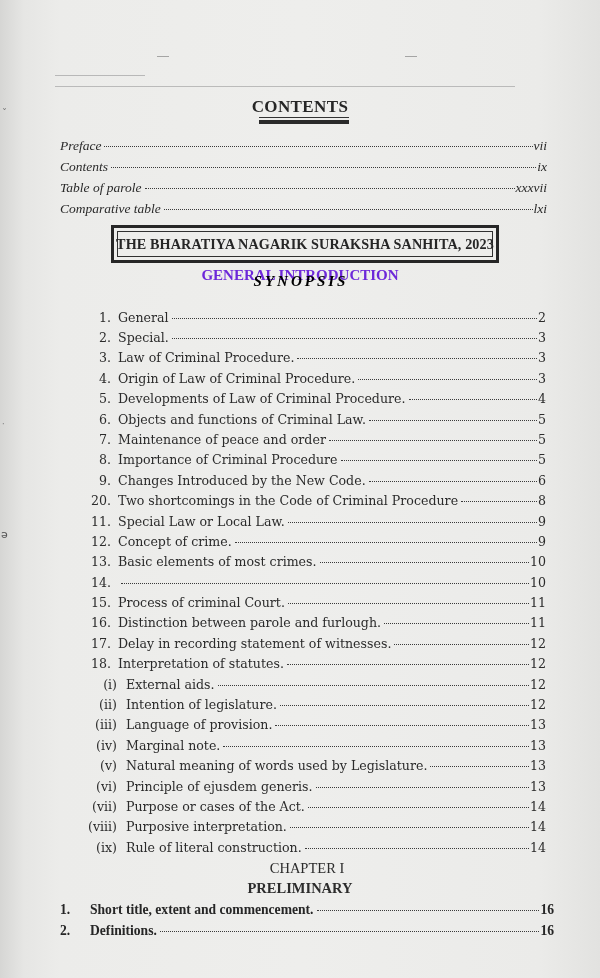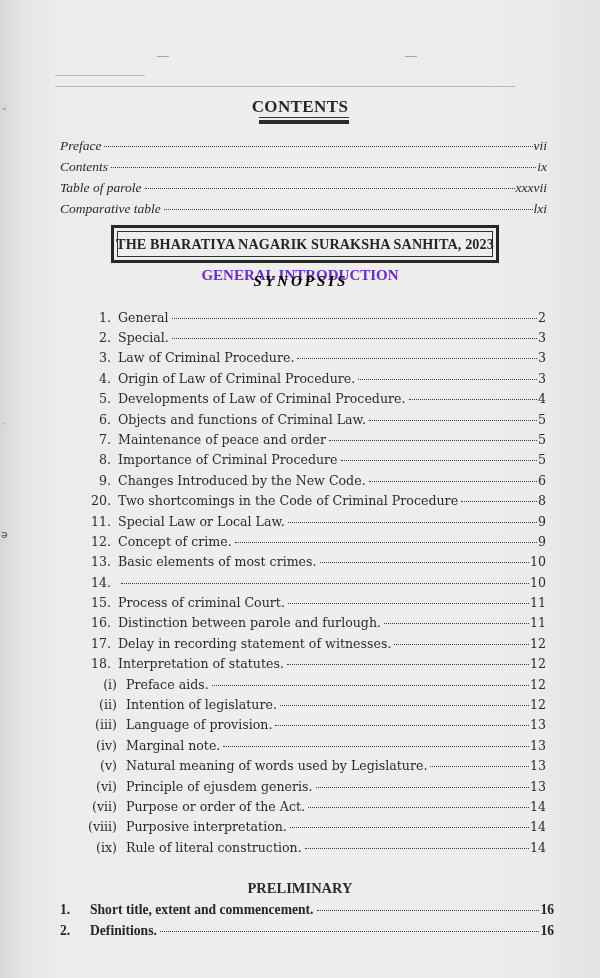--- a/index.html
+++ b/index.html
@@ -381,21 +381,21 @@
     </div>
     <div class="syn-row">
       <span class="num">18.</span>
       <span class="label">Interpretation of statutes.</span>
       <span class="leader"></span>
       <span class="page-no">12</span>
     </div>
 
     <div class="syn-row sub">
       <span class="num">(i)</span>
-      <span class="label">Preface aids.</span>
+      <span class="label">External aids.</span>
       <span class="leader"></span>
       <span class="page-no">12</span>
     </div>
     <div class="syn-row sub">
       <span class="num">(ii)</span>
       <span class="label">Intention of legislature.</span>
       <span class="leader"></span>
       <span class="page-no">12</span>
     </div>
     <div class="syn-row sub">
@@ -417,38 +417,39 @@
       <span class="page-no">13</span>
     </div>
     <div class="syn-row sub">
       <span class="num">(vi)</span>
       <span class="label">Principle of ejusdem generis.</span>
       <span class="leader"></span>
       <span class="page-no">13</span>
     </div>
     <div class="syn-row sub">
       <span class="num">(vii)</span>
-      <span class="label">Purpose or order of the Act.</span>
+      <span class="label">Purpose or cases of the Act.</span>
       <span class="leader"></span>
       <span class="page-no">14</span>
     </div>
     <div class="syn-row sub">
       <span class="num">(viii)</span>
       <span class="label">Purposive interpretation.</span>
       <span class="leader"></span>
       <span class="page-no">14</span>
     </div>
     <div class="syn-row sub">
       <span class="num">(ix)</span>
       <span class="label">Rule of literal construction.</span>
       <span class="leader"></span>
       <span class="page-no">14</span>
     </div>
   </div>
 
+  <div class="chapter">CHAPTER I</div>
   <div class="chapter-sub">PRELIMINARY</div>
 
   <div class="chapter-list">
     <div class="chap-row">
       <span class="num">1.</span>
       <span class="label">Short title, extent and commencement.</span>
       <span class="leader"></span>
       <span class="page-no">16</span>
     </div>
     <div class="chap-row">

